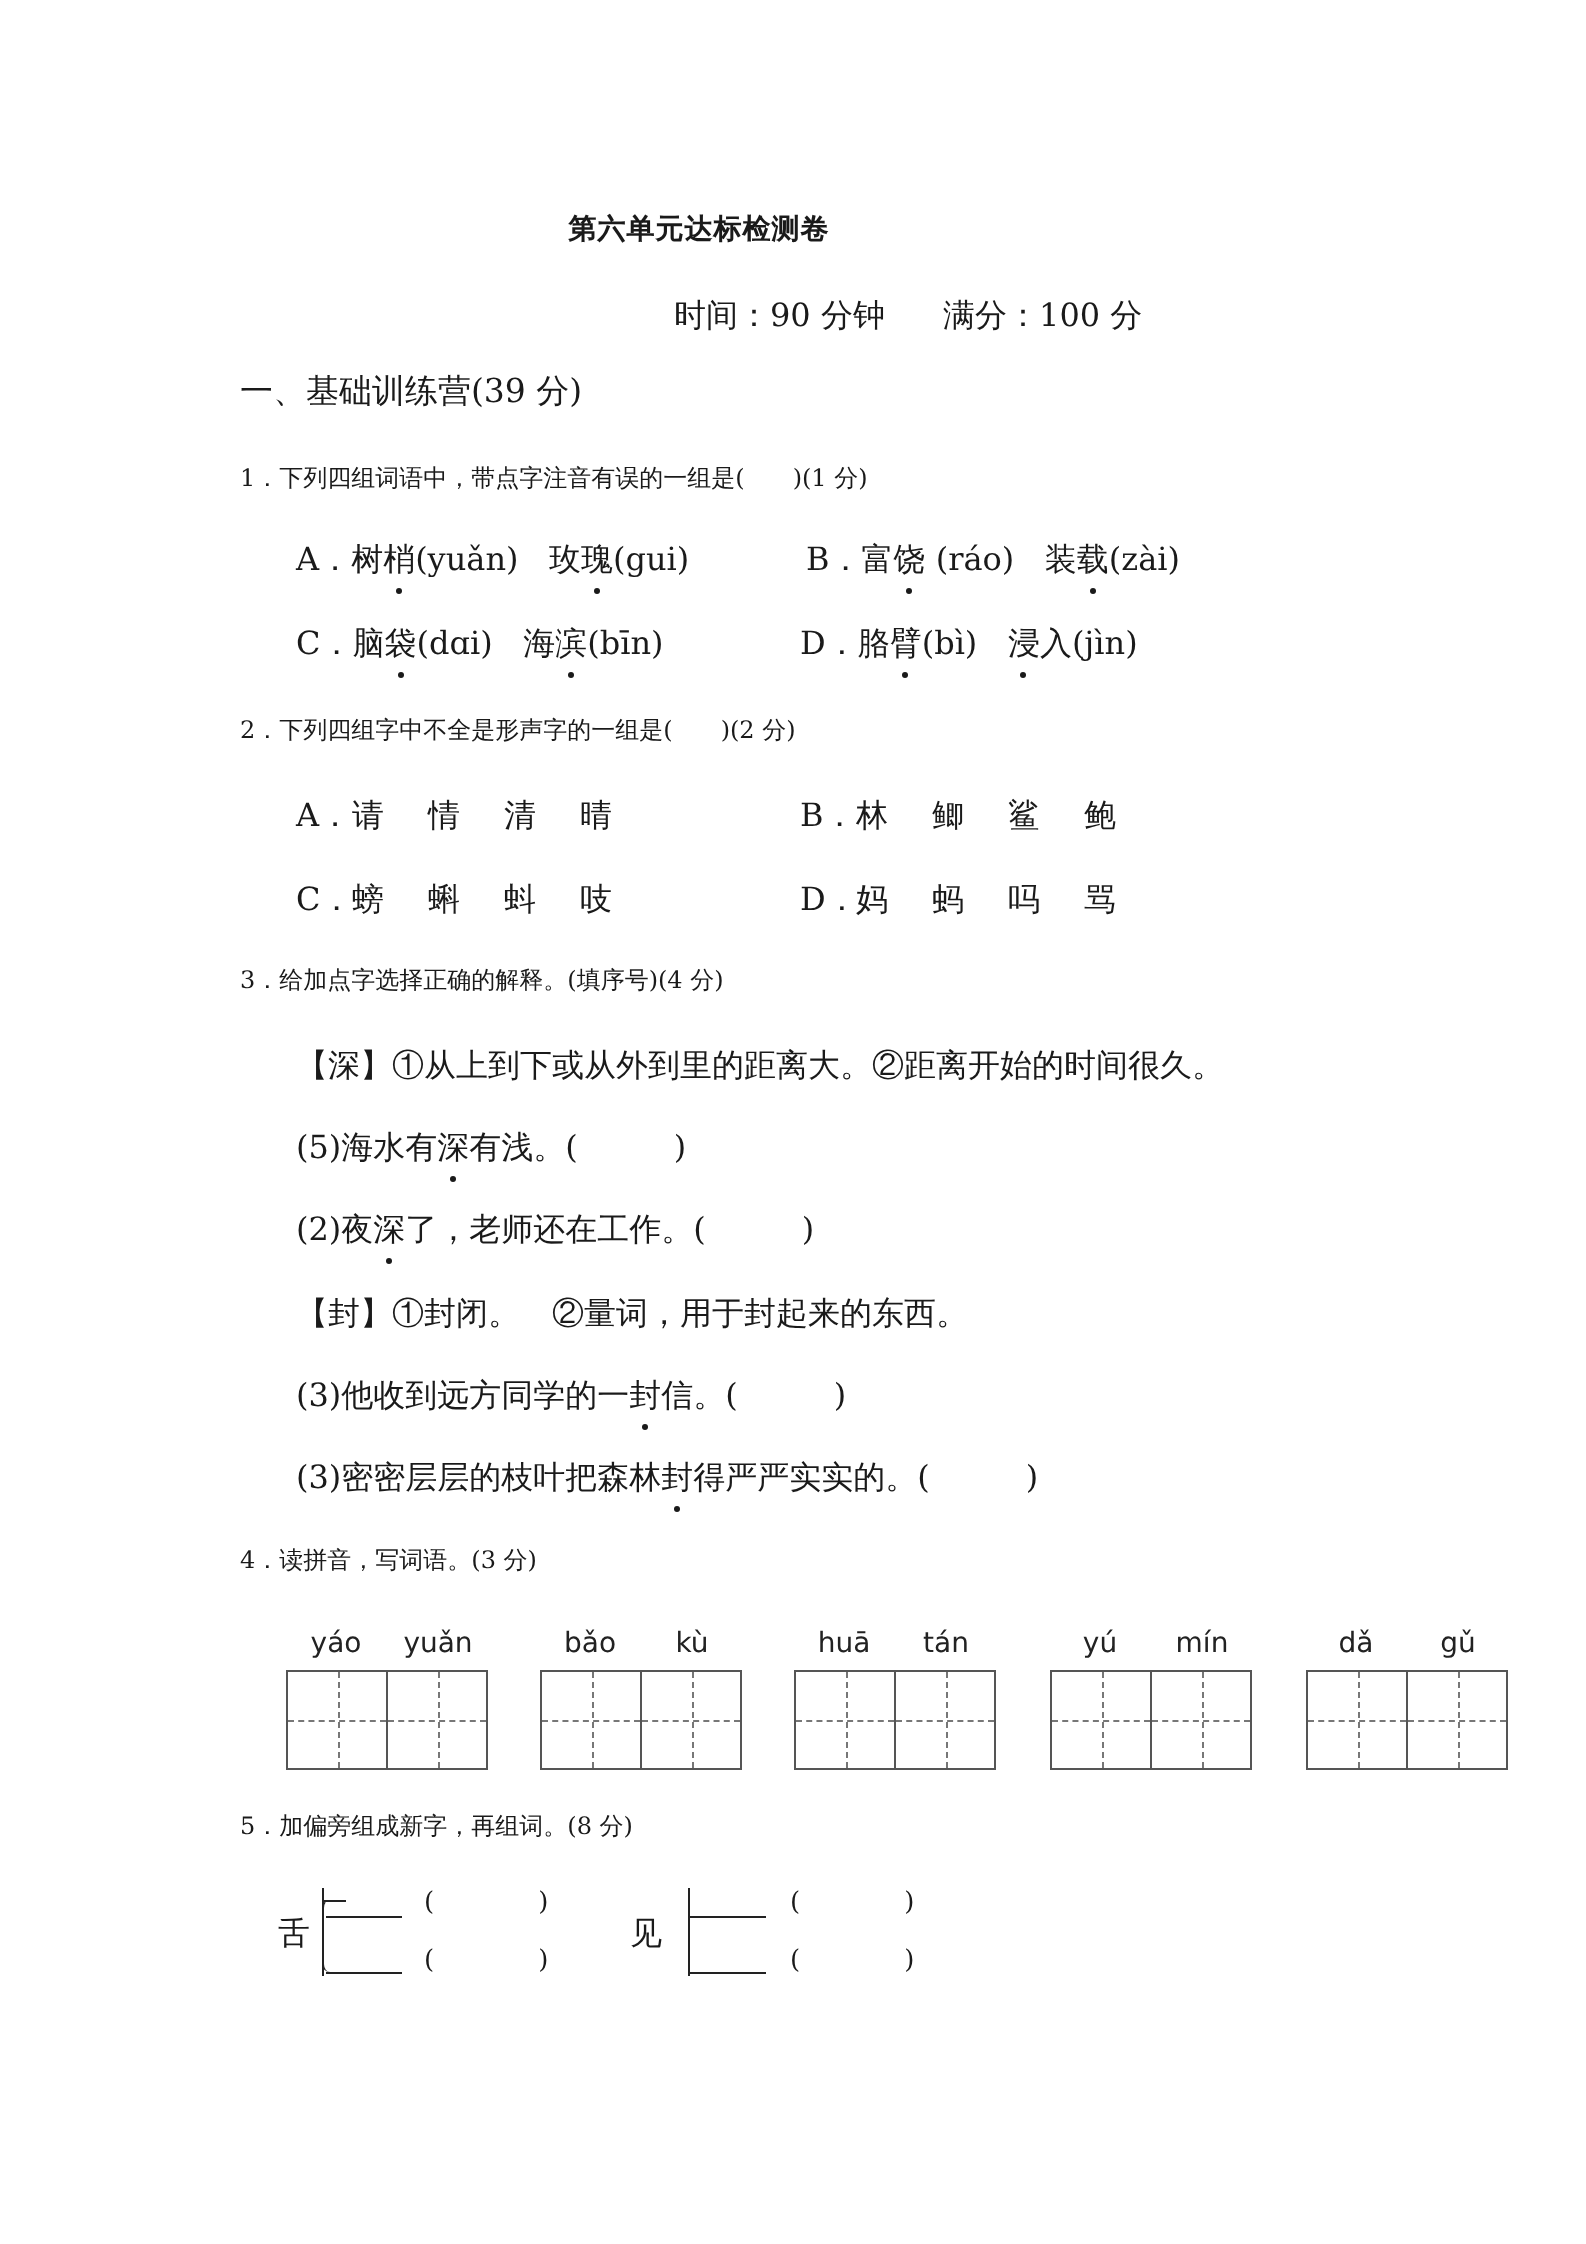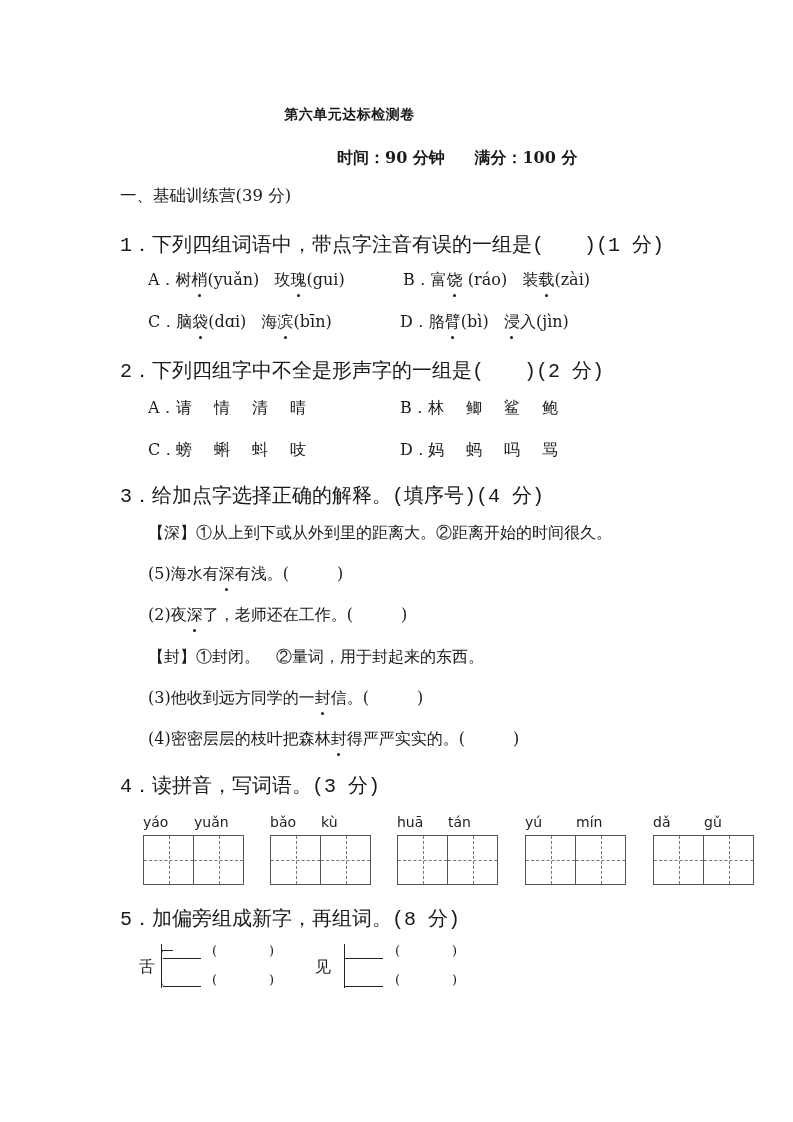--- a/index.html
+++ b/index.html
@@ -3,35 +3,35 @@
 <meta charset="utf-8">
 <style>
   html, body { margin: 0; padding: 0; }
   body {
     width: 793px; height: 1122px; background: #ffffff; position: relative; overflow: hidden;
     font-family: "DejaVu Serif", "Liberation Serif", serif; color: #1a1a1a;
   }
   .abs { position: absolute; white-space: nowrap; }
   .title { left: 0; width: 659px; top: 106px; text-align: center; font-size: 14px; font-weight: bold;
            font-family: "DejaVu Sans", sans-serif; letter-spacing: 0.5px; padding-left: 40px; box-sizing: border-box; }
-  .meta { top: 148px; left: 337px; font-size: 16px; font-weight: bold; }
+  .meta { top: 148px; left: 337px; font-size: 16px; }
   .meta span + span { margin-left: 24px; }
   .section { top: 185px; left: 120px; font-size: 16.5px; }
-  .q { left: 120px; font-size: 20px; font-family: Liberation Mono, monospace; }
+  .q { left: 120px; font-size: 12px; }
   .opt { font-size: 16px; }
   .dot { position: relative; display: inline-block; }
   .dot::after { content: ""; position: absolute; left: 50%; bottom: -6px; width: 3px; height: 3px; margin-left: -1.5px;
                 background: #1a1a1a; border-radius: 50%; }
   .chars span { display: inline-block; width: 38px; }
   .grid { position: absolute; top: 835px; width: 101px; height: 50px; border: 1.2px solid #555; box-sizing: border-box; display: flex; }
   .cell { flex: 1; position: relative; height: 100%; box-sizing: border-box; }
   .cell + .cell { border-left: 1.2px solid #555; }
   .cell::before { content: ""; position: absolute; left: 50%; top: 0; bottom: 0; border-left: 1px dashed #777; }
   .cell::after { content: ""; position: absolute; top: 50%; left: 0; right: 0; border-top: 1px dashed #777; }
-  .py { position: absolute; top: 814px; font-family: "DejaVu Sans", sans-serif; font-size: 14px; width: 50px; color: #222; }
+  .py { position: absolute; top: 814px; font-family: "DejaVu Sans", sans-serif; font-size: 14px; width: 50px; text-align: center; color: #222; }
   .brace { position: absolute; border-left: 1.5px solid #222; border-top: 1.5px solid #222; border-bottom: 1.5px solid #222;
            border-right: none; width: 30px; height: 38px; border-radius: 4px 0 0 4px; }
   .fill-paren { font-size: 13px; }
 </style>
 </head>
 <body>
 
 <div class="abs title">第六单元达标检测卷</div>
 <div class="abs meta">
   <span>时间：90 分钟</span>
@@ -74,21 +74,21 @@
   <span>(5)海水有</span><span class="dot">深</span><span>有浅。(　　　)</span>
 </div>
 <div class="abs opt" style="top:605px;left:148px">
   <span>(2)夜</span><span class="dot">深</span><span>了，老师还在工作。(　　　)</span>
 </div>
 <div class="abs opt" style="top:647px;left:148px">【封】①封闭。　②量词，用于封起来的东西。</div>
 <div class="abs opt" style="top:688px;left:148px">
   <span>(3)他收到远方同学的一</span><span class="dot">封</span><span>信。(　　　)</span>
 </div>
 <div class="abs opt" style="top:729px;left:148px">
-  <span>(4)密密层层的枝叶把森林</span><span class="dot">封</span><span>得严严实实的。(　　　)</span>
+  <span>(3)密密层层的枝叶把森林</span><span class="dot">封</span><span>得严严实实的。(　　　)</span>
 </div>
 
 <div class="abs q" style="top:772px">4．读拼音，写词语。(3 分)</div>
 
 <div class="py" style="left:143px">yáo</div>
 <div class="py" style="left:194px">yuǎn</div>
 <div class="grid" style="left:143px">
     <div class="cell"></div>
     <div class="cell"></div>
   </div>

